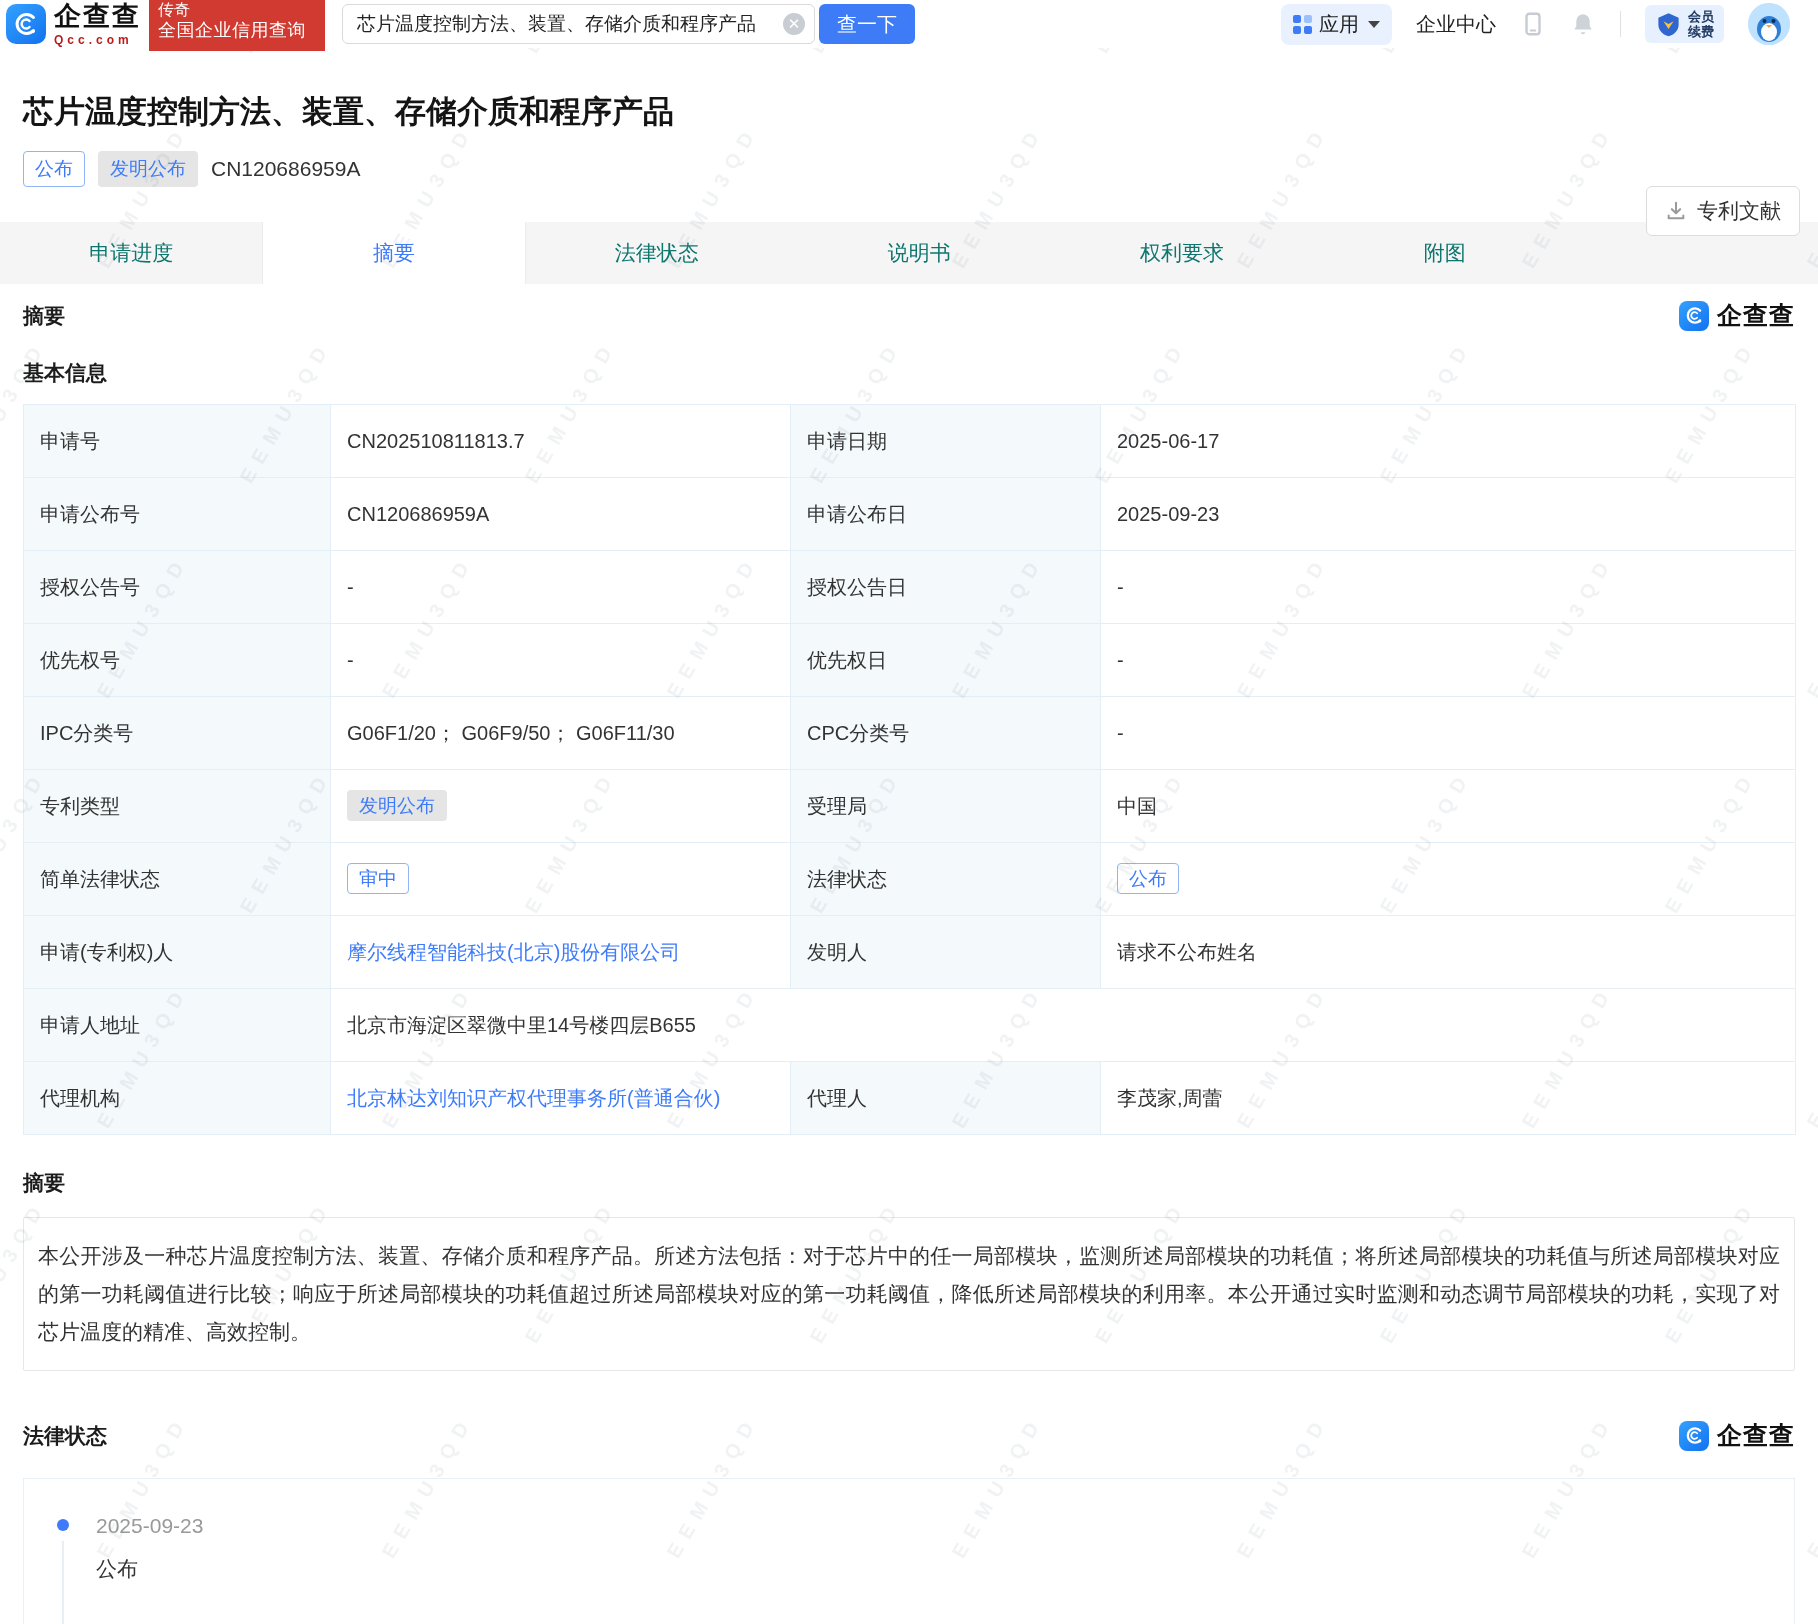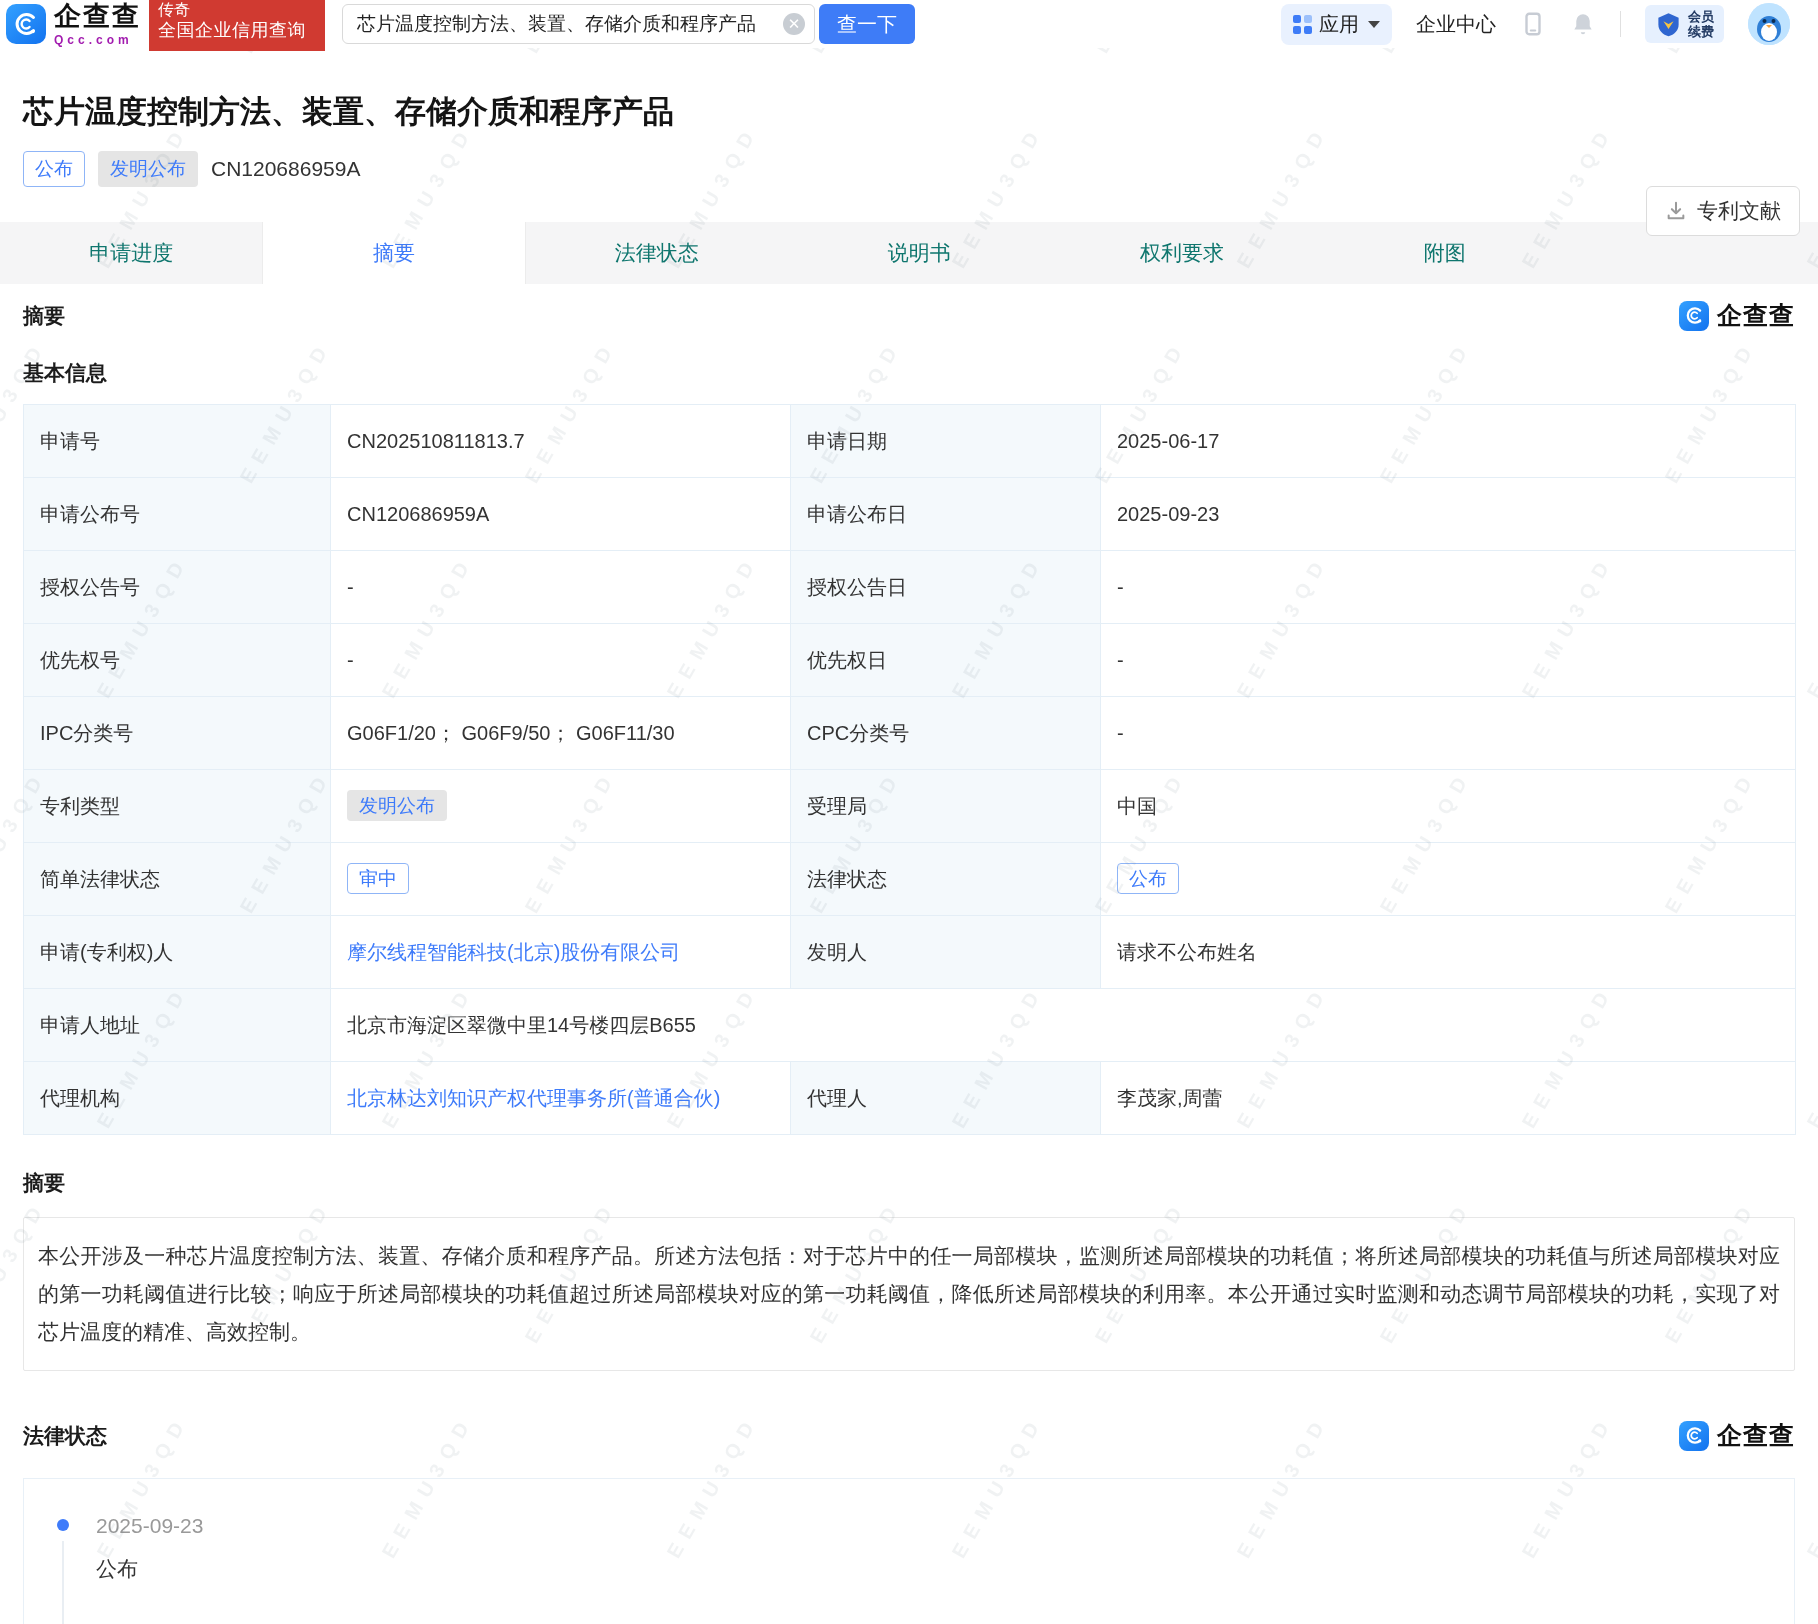--- a/index.html
+++ b/index.html
@@ -10,21 +10,21 @@
     letter-spacing:9px; color:rgba(110,125,140,0.10); white-space:nowrap; font-weight:700; }
 
   
   .header { display:flex; align-items:center; height:48px; padding-left:6px; position:relative; z-index:10; background:#fff; }
   .logo-icon { width:40px; height:40px; border-radius:10px;
     background:linear-gradient(140deg,#34a1ff 0%,#1272ef 100%);
     display:flex; align-items:center; justify-content:center; flex:none; }
   .logo-icon svg { width:28px; height:28px; }
   .brand-text { margin-left:8px; line-height:1; }
   .brand-text .cn { font-size:27px; font-weight:700; color:#111; letter-spacing:2px; }
-  .brand-text .en { font-size:12px; font-weight:700; color:#a21caf; letter-spacing:4px; margin-top:4px; }
+  .brand-text .en { font-size:12px; font-weight:700; color:#b91c1c; letter-spacing:4px; margin-top:4px; }
   .promo { margin-left:8px; width:176px; height:54px; background:#d03a31; color:#fff;
     padding:3px 9px 0 9px; line-height:20px; }
   .promo .l1 { font-size:16px; }
   .promo .l2 { font-size:18px; letter-spacing:0.5px; }
   .searchbar { display:flex; align-items:center; margin-left:17px; }
   .search-wrap { position:relative; }
   .search-input { width:473px; height:40px; border:1px solid #d9d9d9; border-radius:6px;
     font-size:19px; color:#222; padding:0 44px 0 14px; outline:none;
     font-family:"Liberation Sans","DejaVu Sans",sans-serif; white-space:nowrap; overflow:hidden; }
   .clear-btn { position:absolute; right:10px; top:9px; width:22px; height:22px; border-radius:50%;

